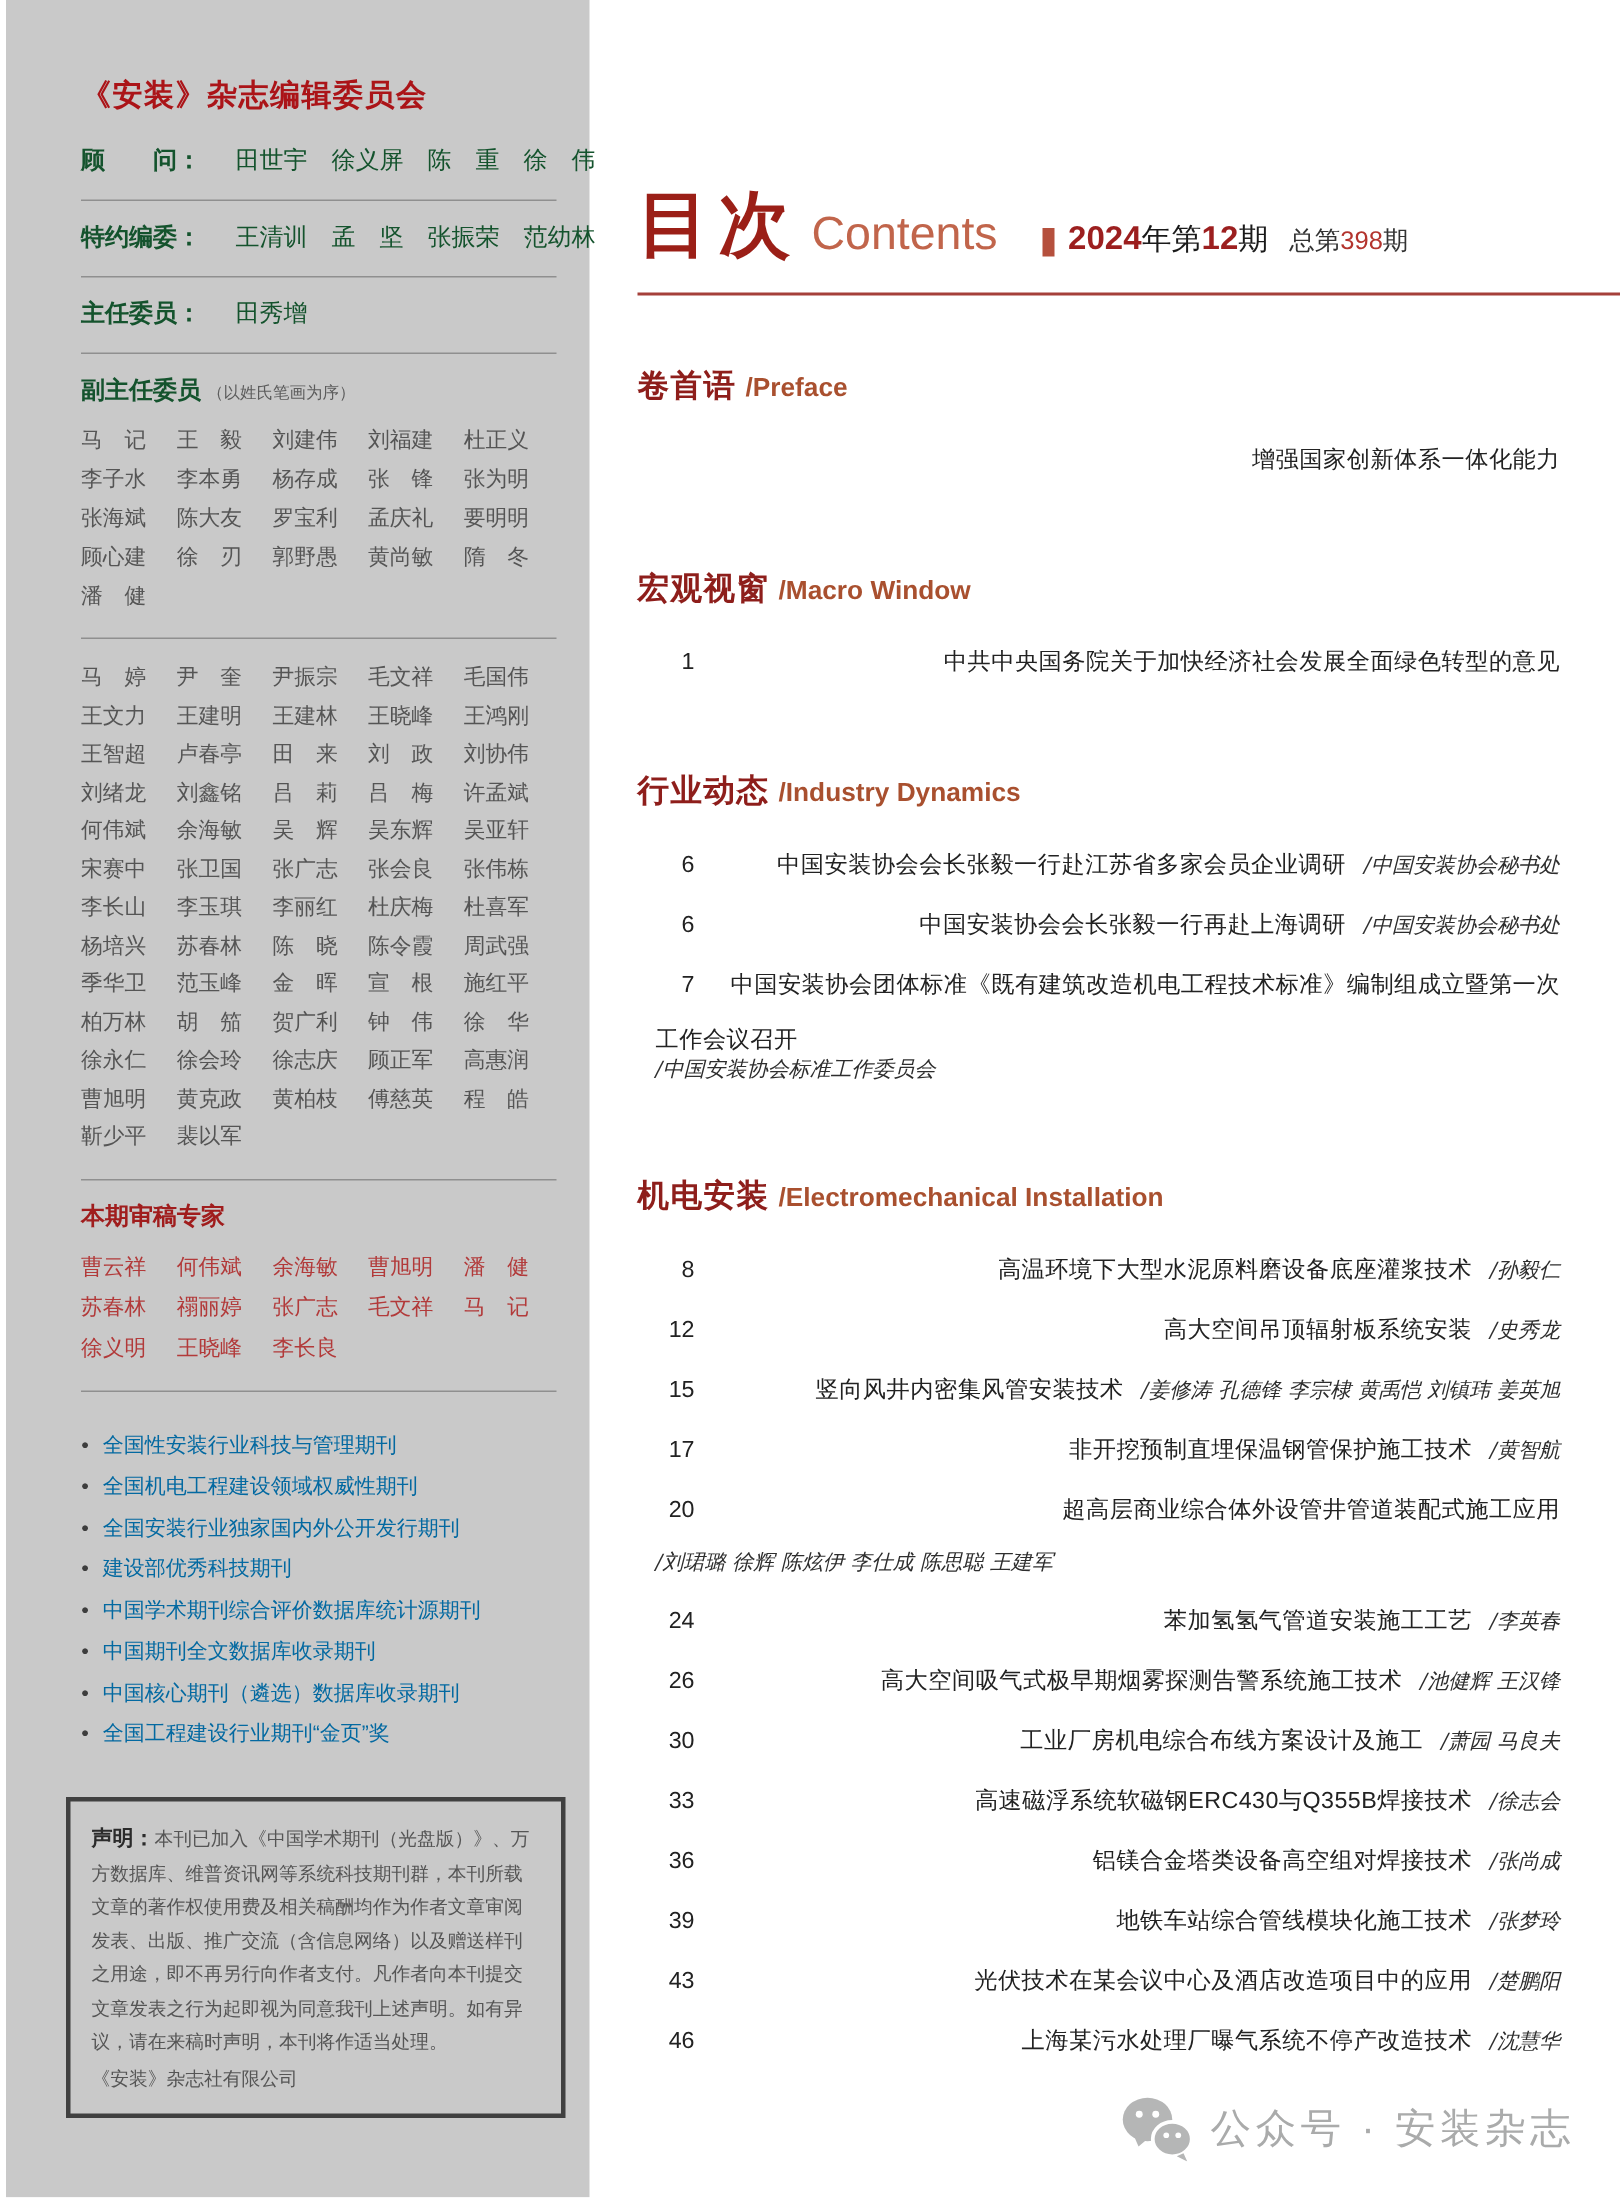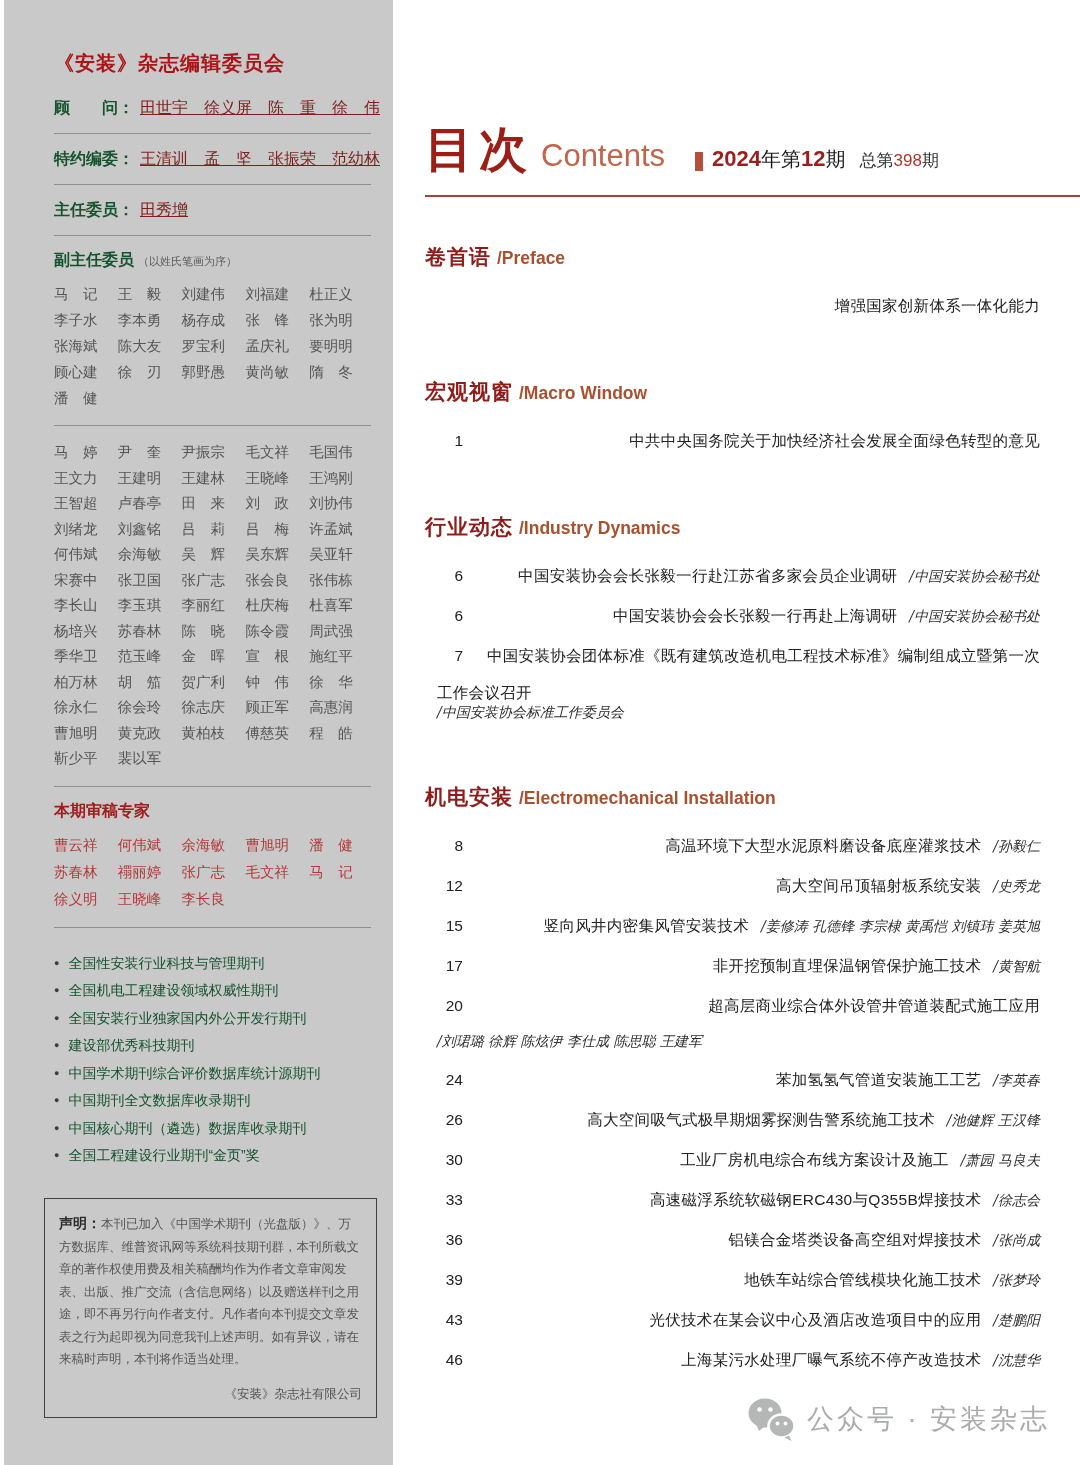--- a/index.html
+++ b/index.html
@@ -5,37 +5,37 @@
   html,body{margin:0;padding:0;background:#fff;}
   body{font-family:"Liberation Sans",sans-serif;-webkit-font-smoothing:antialiased;}
   .page{position:relative;width:1080px;height:1465px;background:#fff;overflow:hidden;display:flex;}
 
   
   .sidebar{box-sizing:border-box;width:389px;margin-left:4px;flex:none;background:#c9c9c9;
            padding:50px 22px 0 50px;color:#4c4c4c;}
   .sb-title{margin:0 0 20px 0;font-size:20px;font-weight:bold;color:#ab1418;letter-spacing:1px;}
   .sb-row{display:flex;align-items:baseline;font-size:16px;line-height:22px;margin:2px 0;}
   .sb-label{font-weight:bold;color:#14532d;white-space:pre;flex:none;}
-  .sb-names{color:#7f1d1d;margin-left:6px;white-space:pre;text-decoration:underline;}
+  .sb-names{color:#14532d;margin-left:23px;white-space:pre;}
   hr.sb-div{border:none;border-top:1px solid #8f8f8f;margin:14px 0;}
   .grp-head{margin:4px 0 10px 0;}
   .grp-head .sb-label{font-size:16px;}
   .sb-note{font-size:11px;color:#5c5c5c;margin-left:4px;}
   .name-grid{display:grid;grid-template-columns:repeat(5,1fr);row-gap:0;column-gap:2px;}
   .name-grid .nm{font-size:14.5px;line-height:26px;color:#555;white-space:pre;}
   #committee-grid .nm{line-height:25.5px;}
   .reviewers .sb-label{color:#a01d1d;font-size:16px;}
   .reviewers .nm{color:#b23a3a;line-height:27px;}
   ul.bullets{list-style:none;margin:22px 0 0 0;padding:0;}
-  ul.bullets li{font-size:14px;line-height:27.5px;color:#14532d;}
+  ul.bullets li{font-size:14px;line-height:27.5px;color:#0369a1;}
   ul.bullets li::before{content:"●";font-size:9px;margin-right:9px;vertical-align:2px;color:#3d3d3d;}
-  .statement{box-sizing:border-box;border:1px solid #404040;margin:28px -6px 0 -10px;
+  .statement{box-sizing:border-box;border:3px solid #404040;margin:28px -6px 0 -10px;
              padding:12px 14px;font-size:12.5px;line-height:1.8;color:#555;}
   .st-label{font-weight:bold;font-size:14px;color:#2b2b2b;}
-  .st-sign{text-align:right;margin-top:12px;}
+  .st-sign{text-align:left;margin-top:2px;}
 
   
   .content{position:relative;flex:1;box-sizing:border-box;padding:118px 40px 0 32px;}
   .toc-header{display:flex;align-items:baseline;white-space:nowrap;}
   .t-cn{font-size:48px;font-weight:bold;color:#9b1f17;letter-spacing:6px;}
   .t-en{font-size:31px;color:#c1654b;margin-left:8px;}
   .issue{margin-left:30px;font-size:20px;color:#1a1a1a;display:inline-flex;align-items:baseline;}
   .issue .bar{display:inline-block;width:8px;height:19px;background:#b5503d;margin-right:9px;align-self:center;margin-top:4px;}
   .issue .rd{color:#9c1f1f;font-weight:bold;font-size:22px;}
   .issue .total{font-size:17px;margin-left:14px;color:#333;}

